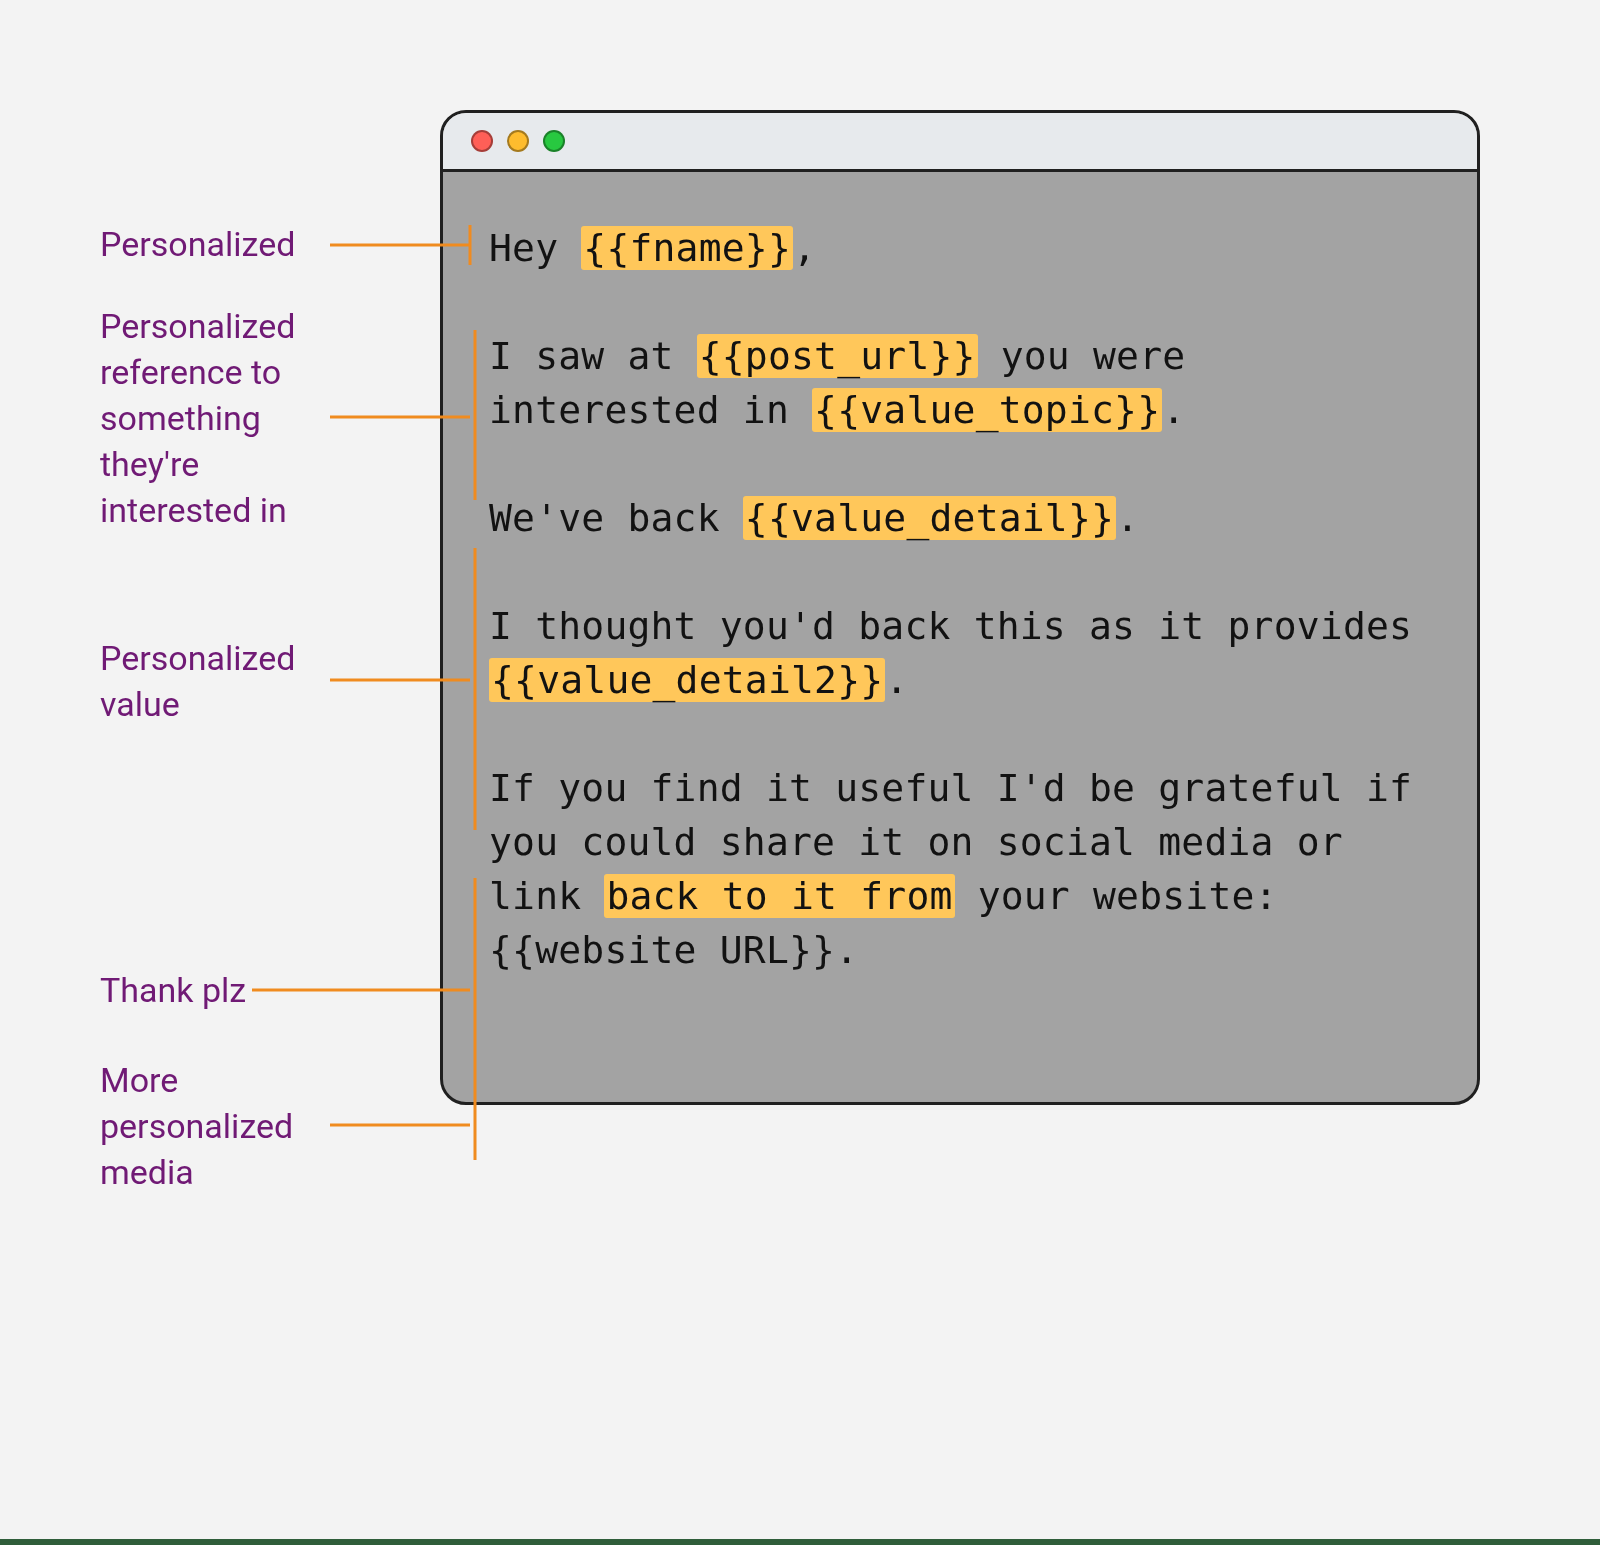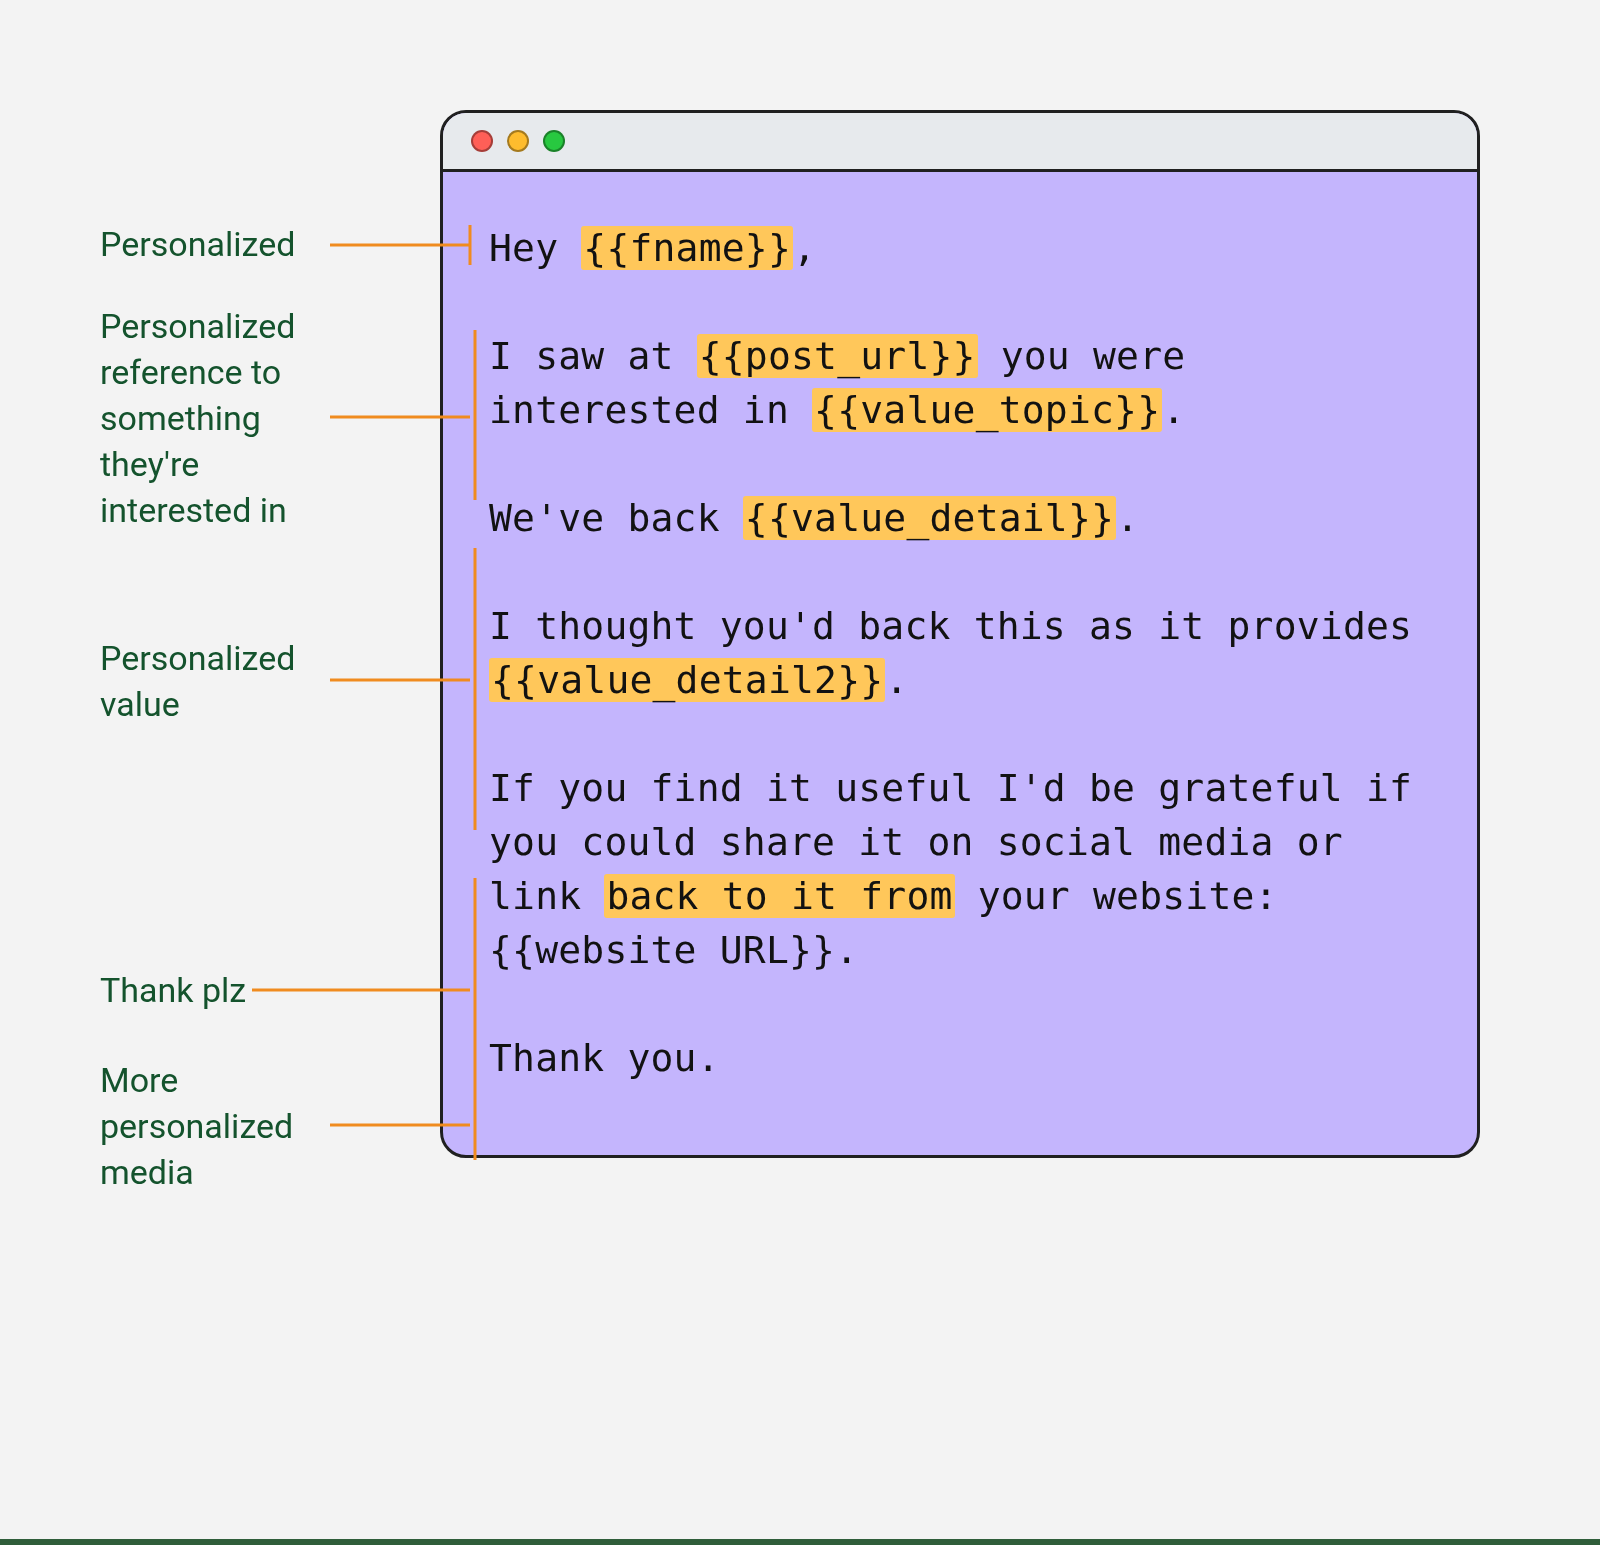--- a/index.html
+++ b/index.html
@@ -11,21 +11,21 @@
     position:relative;
     color:#121212;
   }
   .window{
     position:absolute;
     left:440px;
     top:110px;
     width:1040px;
     border:3px solid #202020;
     border-radius:26px;
-    background:#c4b5fd;
+    background:#a3a3a3;
     box-sizing:border-box;
     overflow:hidden;
   }
   .titlebar{
     height:56px;
     background:#e7eaed;
     border-bottom:3px solid #202020;
     display:flex;
     align-items:center;
     padding-left:28px;
@@ -52,21 +52,21 @@
     background:#ffc75a;
     border-radius:3px;
     padding:0 2px;
   }
   
   .label{
     position:absolute;
     font-family:-apple-system,BlinkMacSystemFont,"Segoe UI",Roboto,sans-serif;
     font-size:34px;
     line-height:1.35;
-    color:#14532d;
+    color:#701a75;
     text-align:left;
     white-space:pre-line;
   }
   
   svg.overlay{
     position:absolute;
     left:0;top:0;
     width:1600px;height:1545px;
     pointer-events:none;
   }
@@ -105,21 +105,20 @@
     <p class="para"><span>Hey </span><span class="hl">{{fname}}</span><span>,</span></p>
 
     <p class="para"><span>I saw at </span><span class="hl">{{post_url}}</span><span> you were interested in </span><span class="hl">{{value_topic}}</span><span>.</span></p>
 
     <p class="para"><span>We've back </span><span class="hl">{{value_detail}}</span><span>.</span></p>
 
     <p class="para"><span>I thought you'd back this as it provides </span><span class="hl">{{value_detail2}}</span><span>.</span></p>
 
     <p class="para"><span>If you find it useful I'd be grateful if you could share it on social media or link </span><span class="hl">back to it from</span><span> your website: {{website URL}}.</span></p>
 
-    <p class="para tight"><span>Thank you.</span></p>
 
   </div>
 </div>
 
 <svg class="overlay">
 
   <line class="conn" x1="330" y1="245" x2="470" y2="245"></line>
   <line class="conn" x1="330" y1="417" x2="470" y2="417"></line>
   <line class="conn" x1="330" y1="680" x2="470" y2="680"></line>
   <line class="conn" x1="252" y1="990" x2="470" y2="990"></line>

